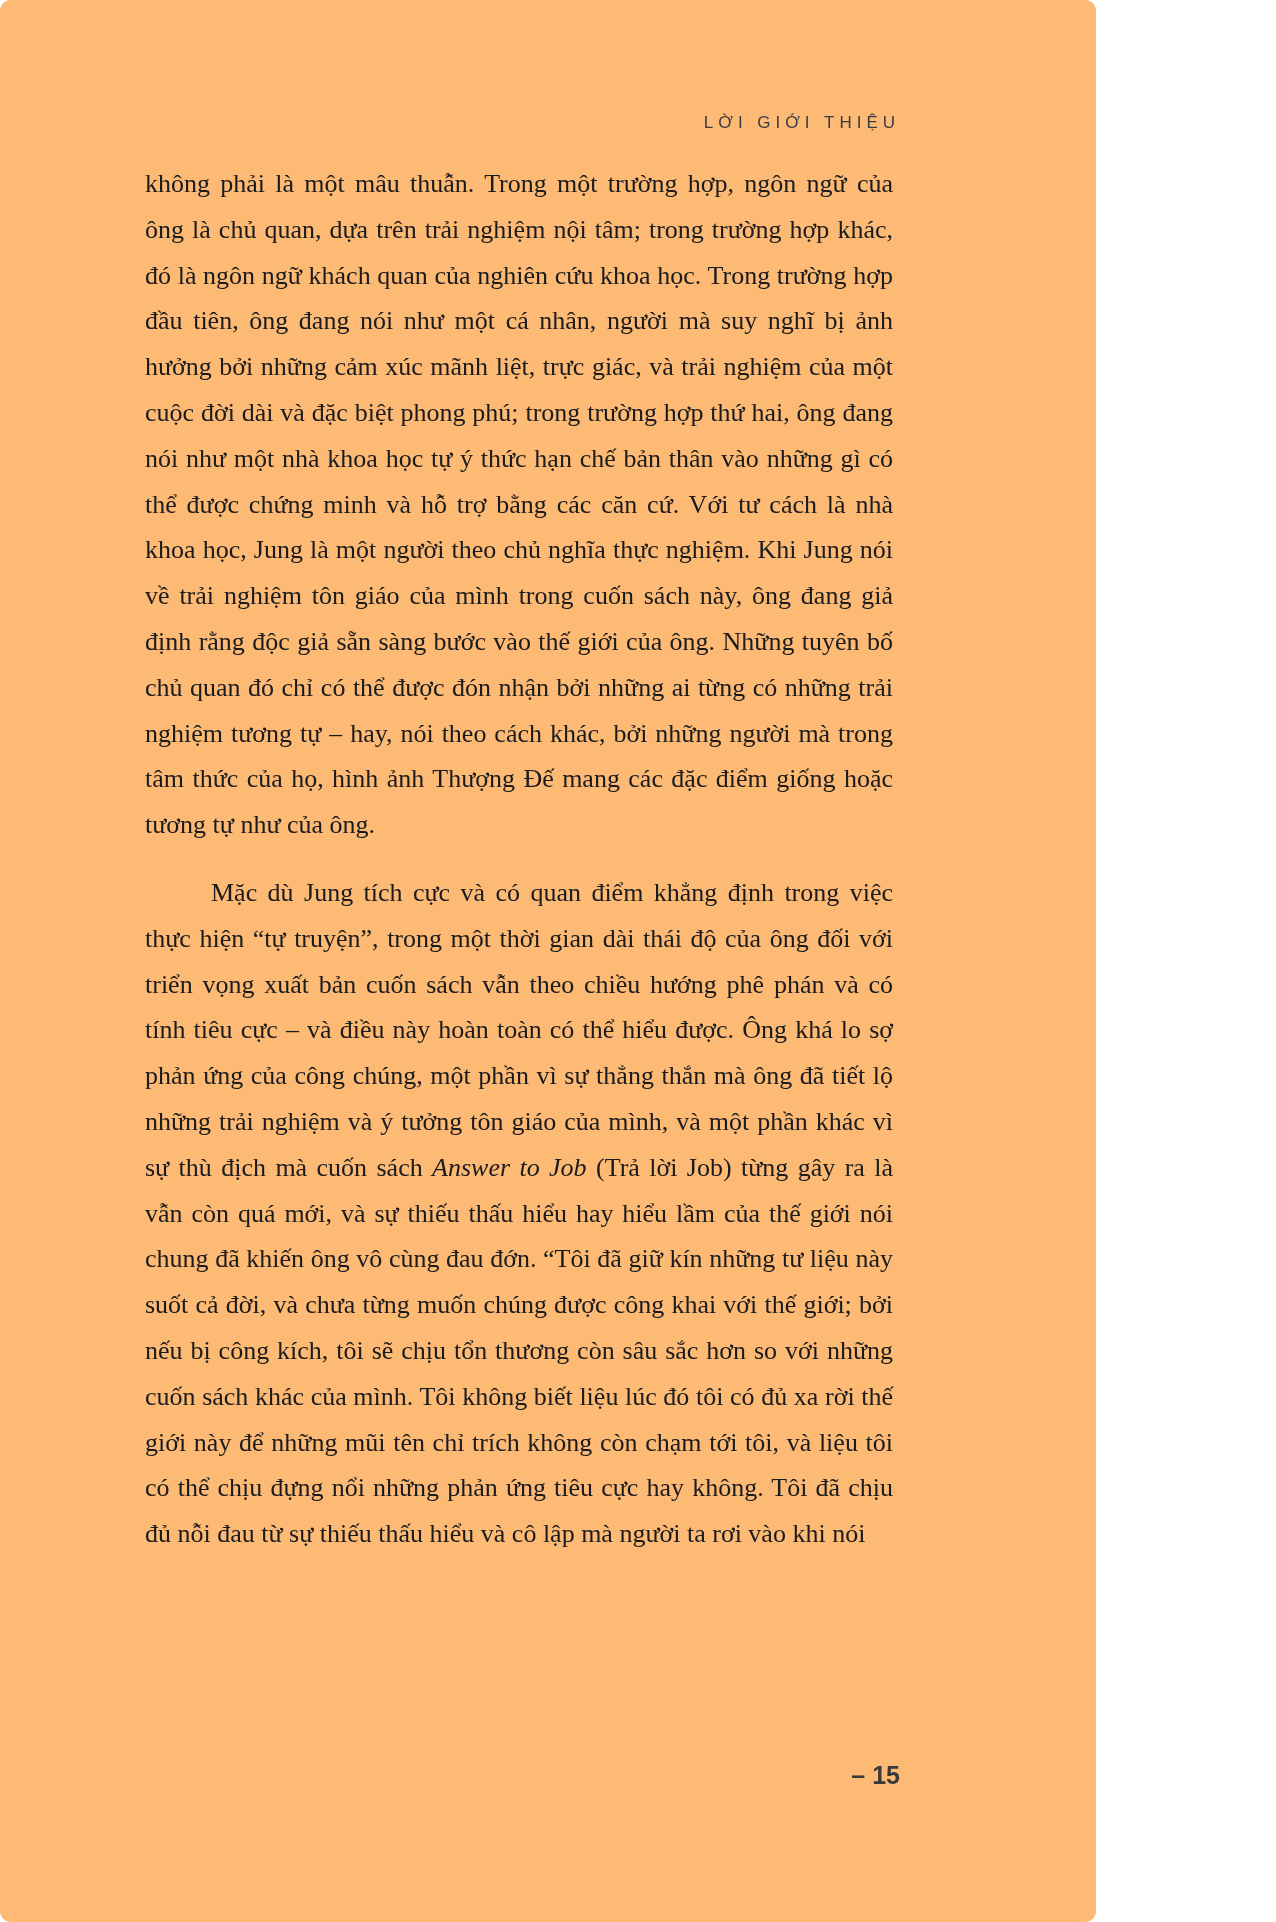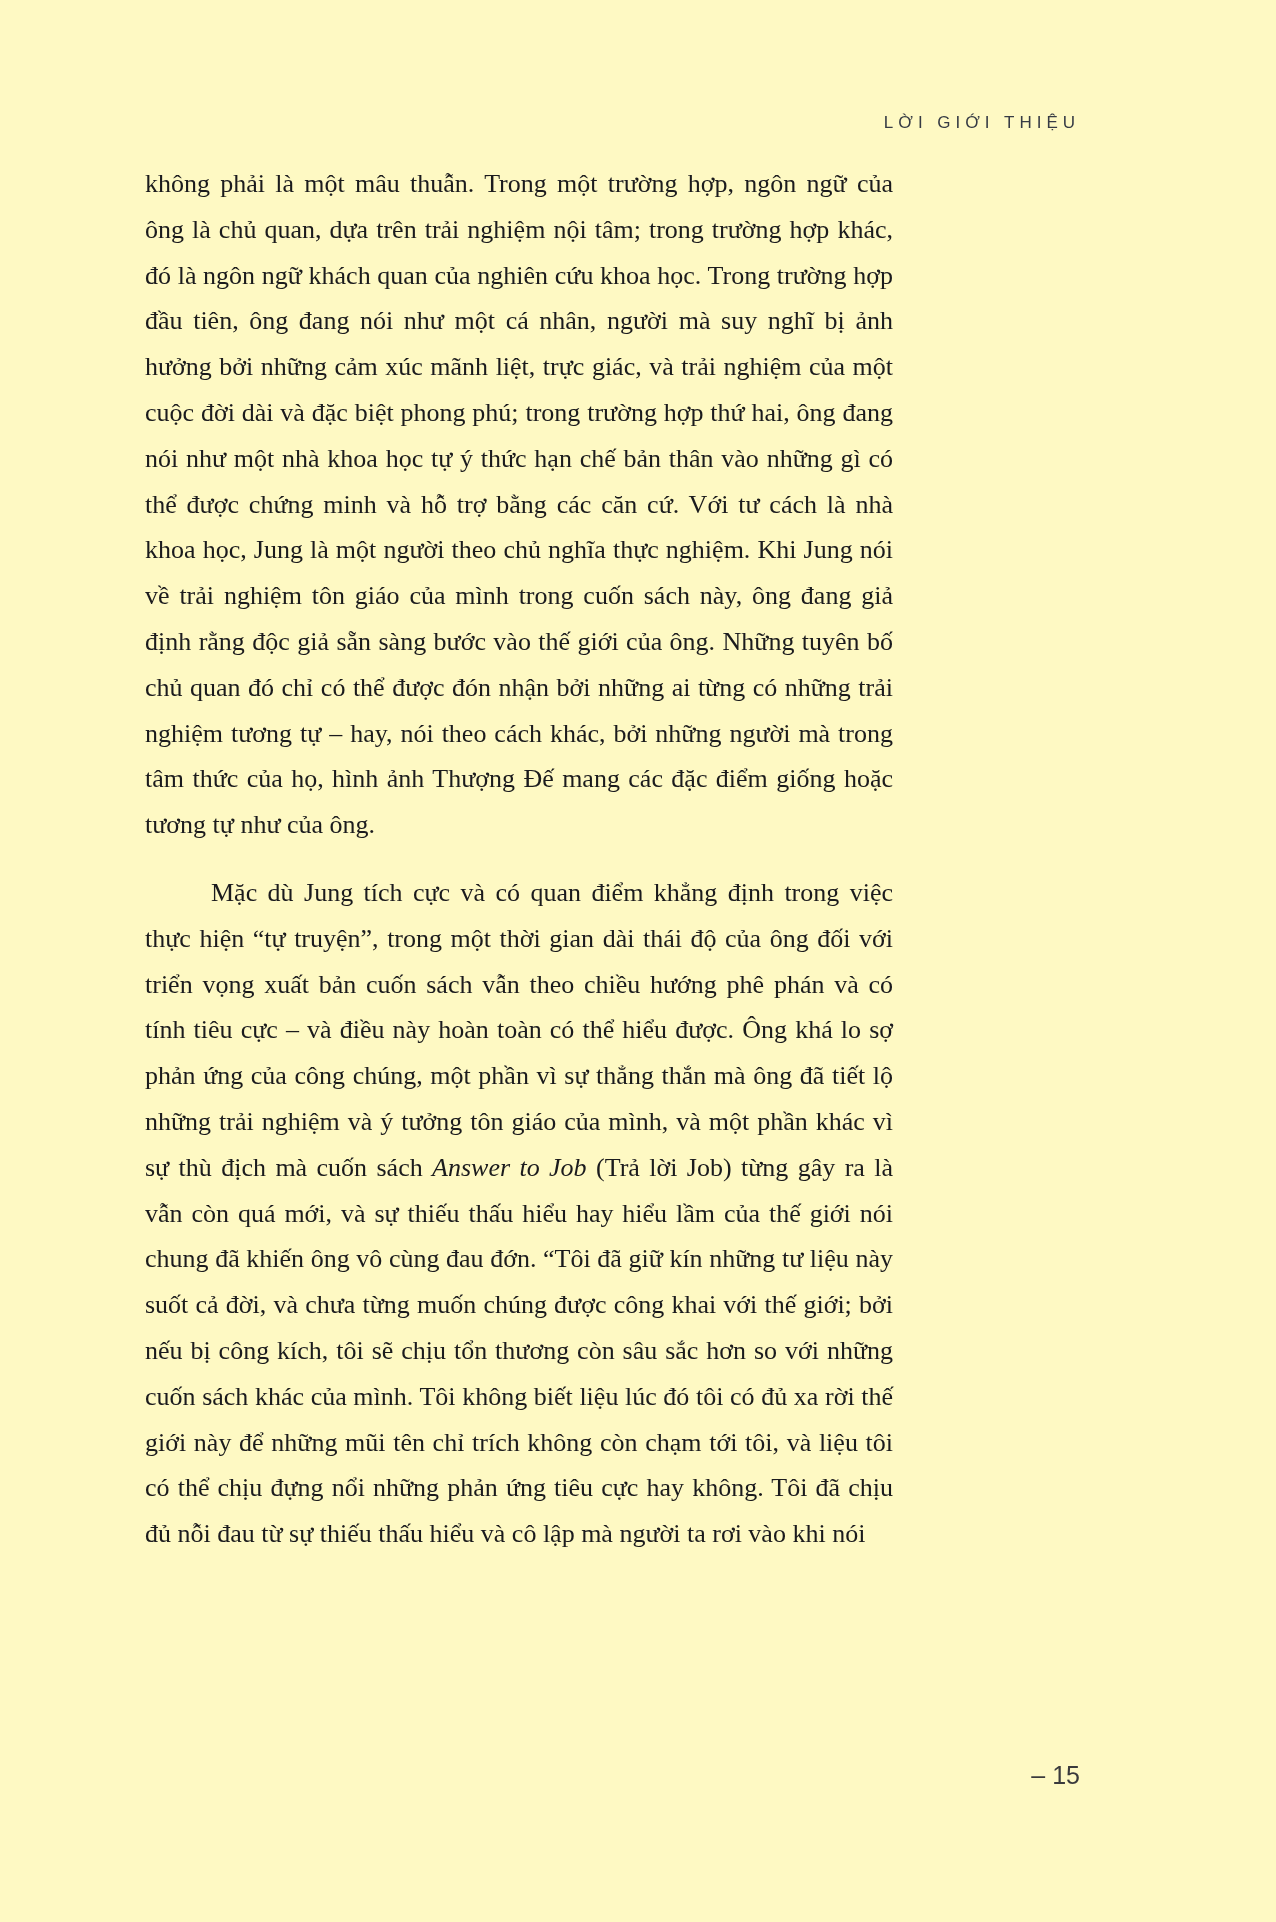--- a/index.html
+++ b/index.html
@@ -2,25 +2,26 @@
 <html lang="vi"><head>
   <meta charset="utf-8">
   <style>
     html, body {
       margin: 0;
       padding: 0;
       background: #ffffff;
     }
     .page {
       position: relative;
-      width: 1276px;
+      width: 1096px;
       height: 1922px;
-      background: #fef9c3;
+      background: #fdba74;
       overflow: hidden;
       font-family: "Liberation Serif", serif;
+      border-radius: 11px;
     }
     .running-head {
       position: absolute;
       top: 113px;
       right: 196px;
       font-family: "Liberation Sans", sans-serif;
       font-size: 17px;
       font-weight: 400;
       letter-spacing: 5px;
       color: #363b44;
@@ -46,21 +47,21 @@
       text-indent: 66px;
     }
     .text-block em {
     }
     .page-number {
       position: absolute;
       top: 1761px;
       right: 196px;
       font-family: "Liberation Sans", sans-serif;
       font-size: 25px;
-      font-weight: 400;
+      font-weight: 700;
       color: #3a3a3c;
       white-space: nowrap;
     }
   </style>
 </head>
 <body>
 
 <div class="page">
 
   <div class="running-head">LỜI GIỚI THIỆU</div>

